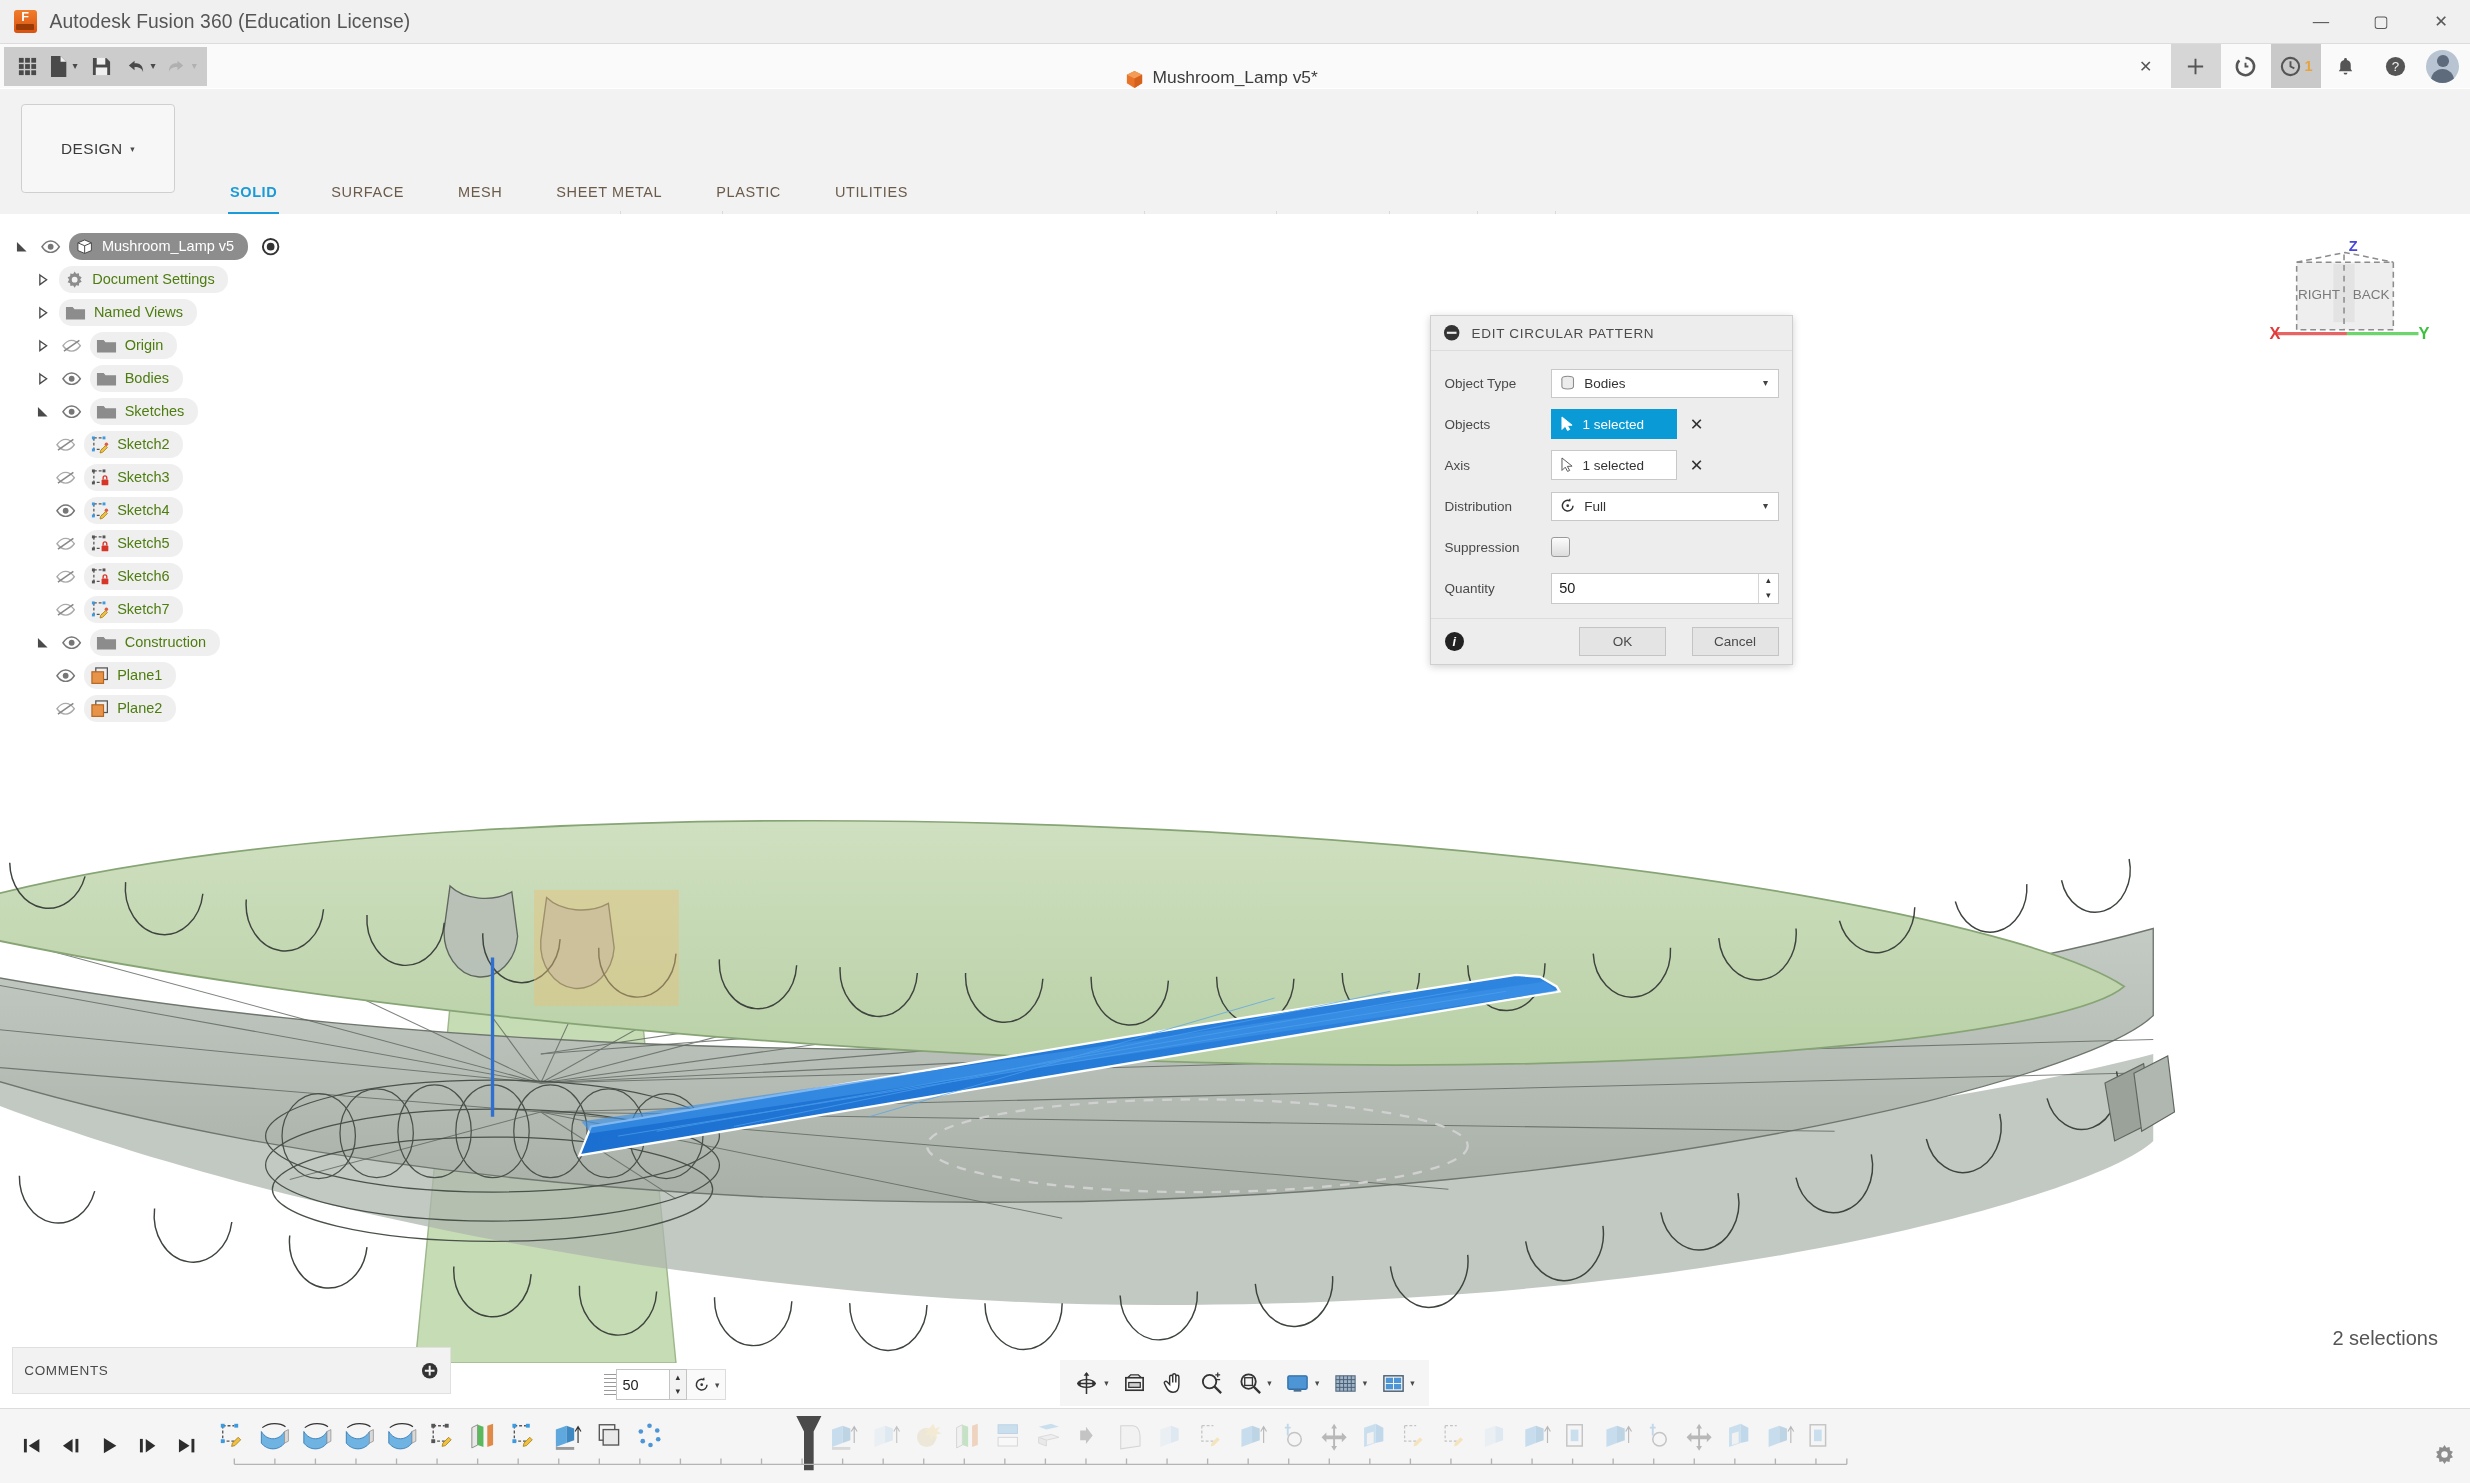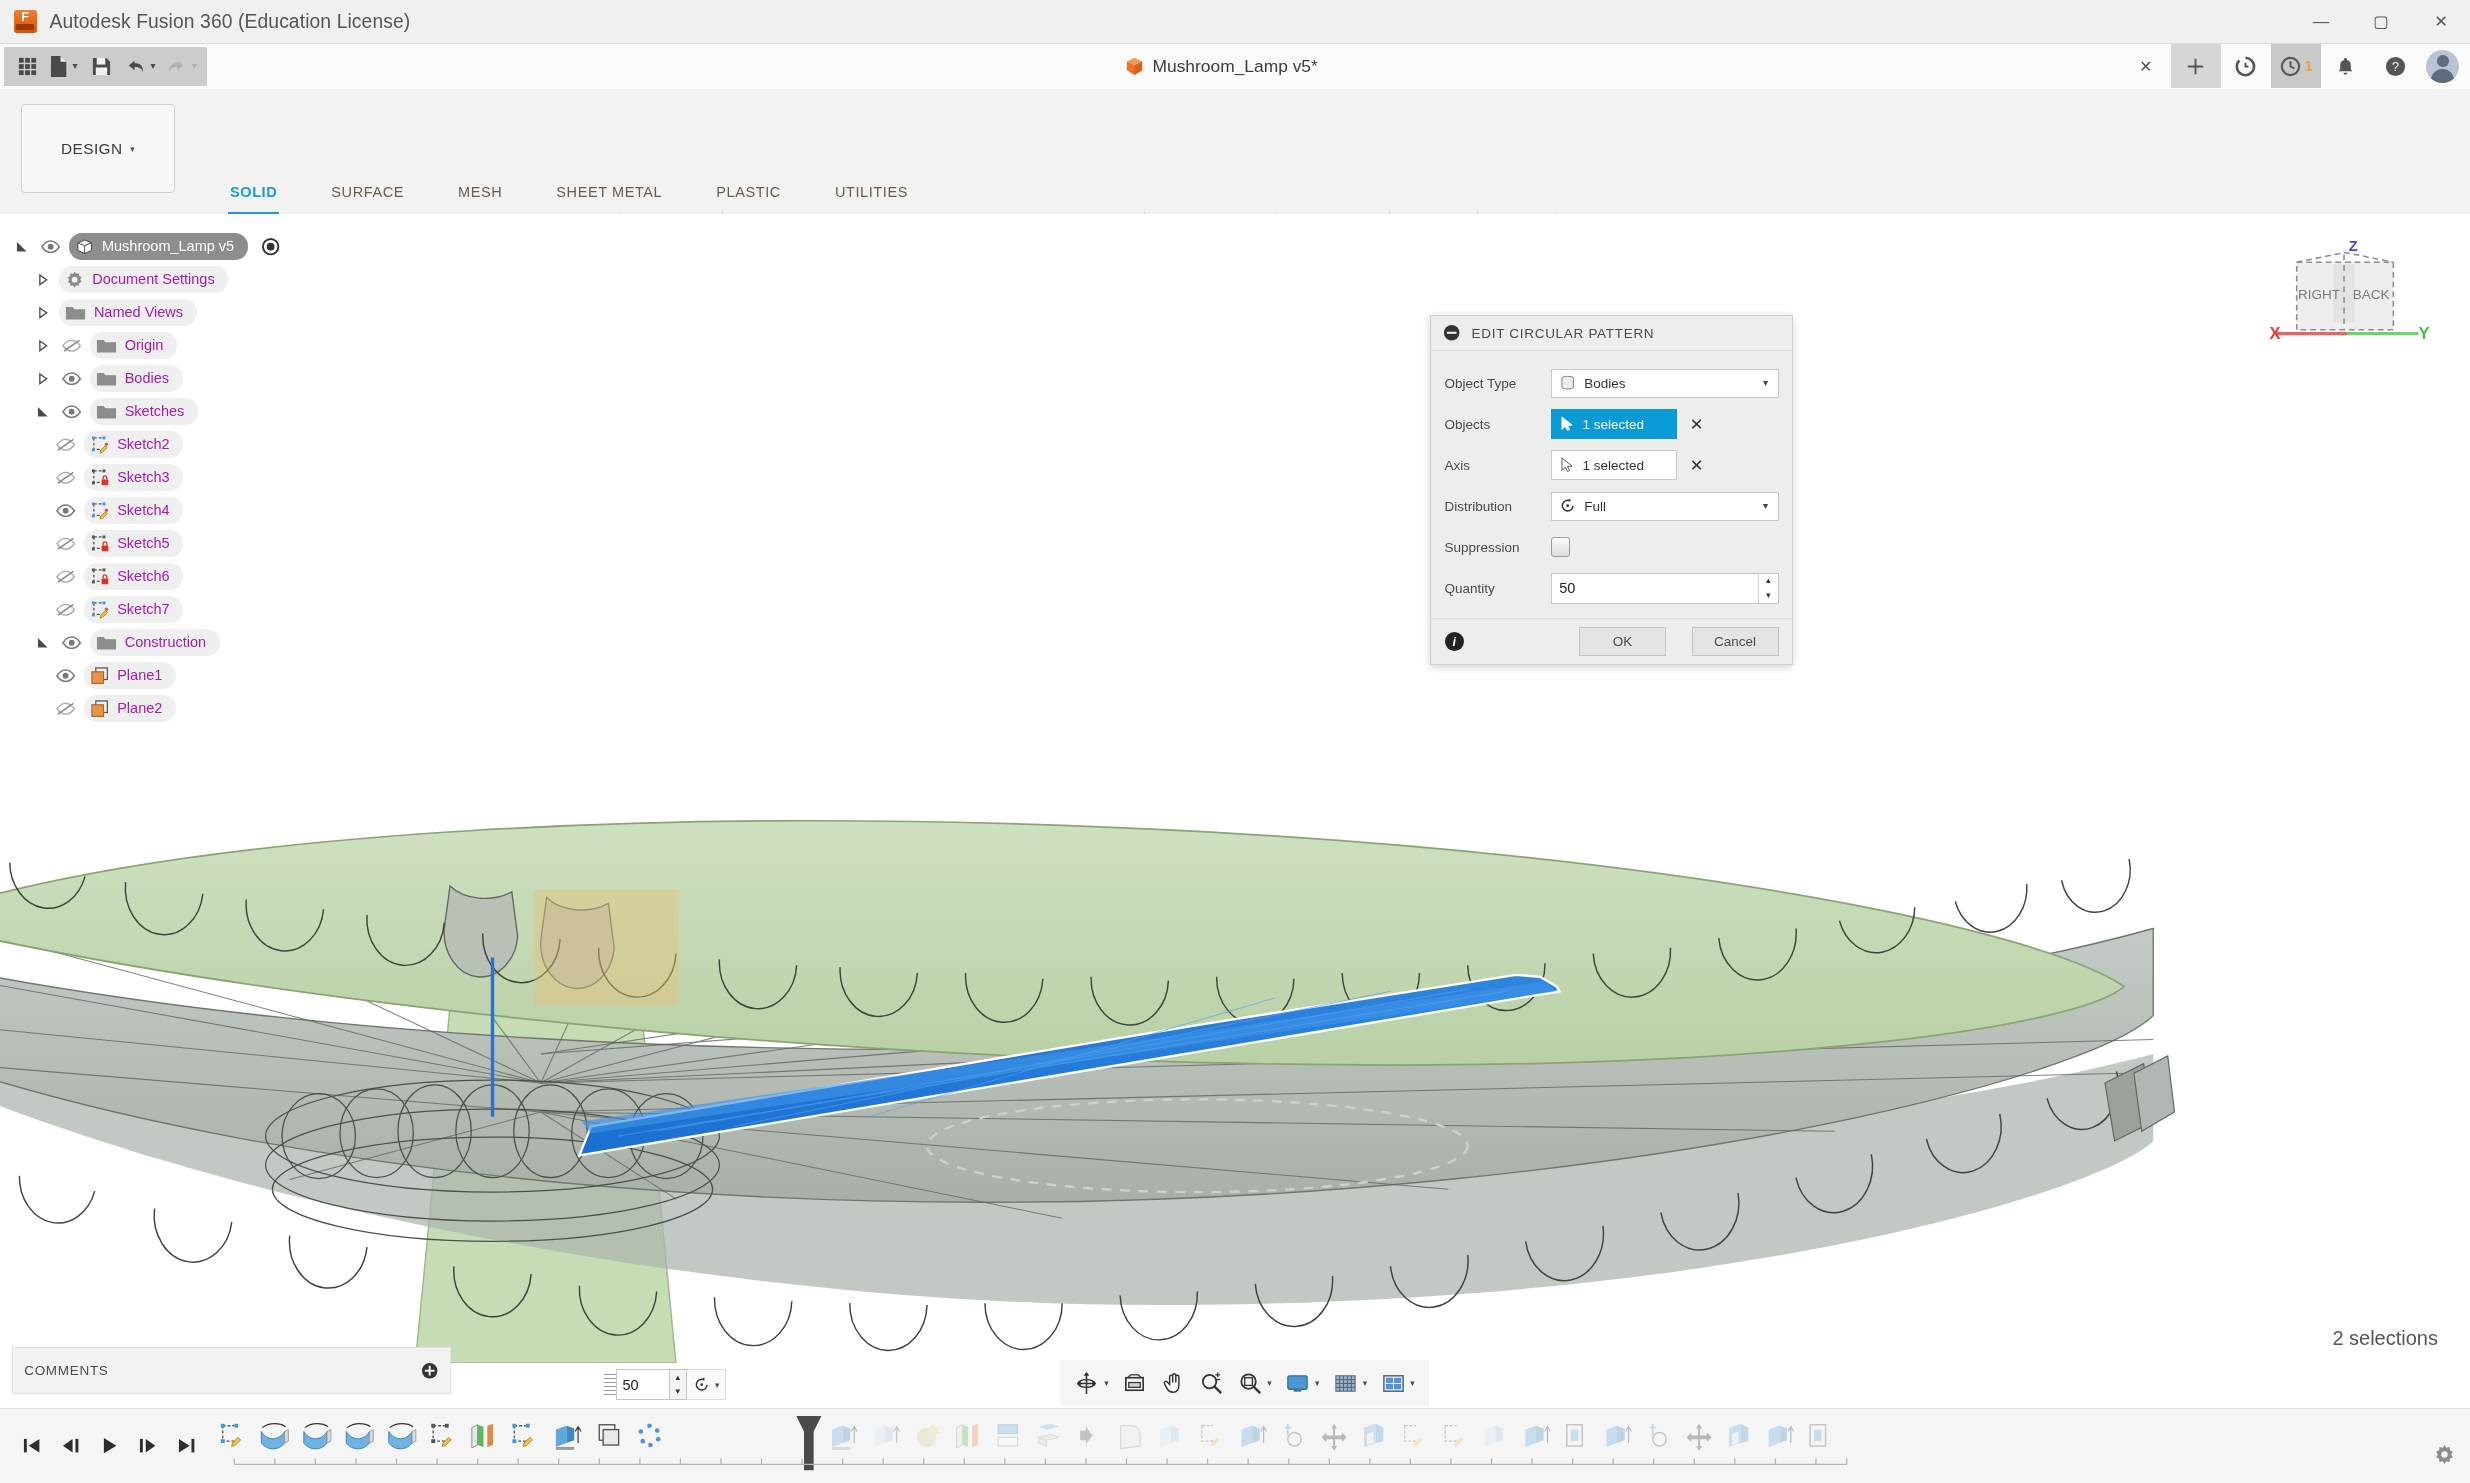--- a/index.html
+++ b/index.html
@@ -48,21 +48,21 @@
   .qa-btn {
     height: 35px; min-width: 35px; display:flex; align-items:center; justify-content:center;
     color:#4a4a4a; padding: 0 2.9px;
   }
   .qa-btn.dim { color:#b0b0b0; }
   .caret { font-size: 8.7px; margin-left: 1.9px; color:#4a4a4a; }
   .caret.dim { color:#b0b0b0; }
 
   .doc-tab {
     position:absolute; left: 1110px; top: 44px; height: 44px; width: 319px;
-    display:flex; align-items:center; gap:9.7px; padding-left: 13.5px;
+    display:flex; align-items:flex-end; gap:9.7px; padding-left: 13.5px;
     background: #fafafa;
   }
   .doc-tab .cube { width: 19.3px; height: 19.3px; }
   .doc-tab .name { font-size: 17.4px; color:#3c3c3c; }
 
   .qa-right {
     position:absolute; right: 0; top: 44px; height: 44px; display:flex; align-items:center;
   }
   .qr-btn {
     width: 50px; height: 44px; display:flex; align-items:center; justify-content:center;
@@ -125,21 +125,21 @@
   .node {
     display:flex; align-items:center; height:33px; gap:5.8px; position:relative;
   }
   .node .chip {
     display:flex; align-items:center; gap:7.7px; padding: 1.9px 13.5px 1.9px 5.8px;
     background: rgba(238,238,238,.92); border-radius:13px; height:27px;
   }
   .node .chip.root { background:#8d8d8d; color:#fff; }
   .arrow { width:21px; display:flex; justify-content:center; color:#5a5a5a; font-size:12.6px; }
   .eye { width:25px; display:flex; justify-content:center; }
-  .nlabel { font-size:14.5px; color:#a21caf; white-space:nowrap; }
+  .nlabel { font-size:14.5px; color:#4d7c0f; white-space:nowrap; }
   .node .chip.root .nlabel { color:#ffffff; }
   .indent1 { margin-left: 21px; }
   .indent2 { margin-left: 42px; }
 
   
   .canvas {
     position:absolute; left:0; top:214px; width:2471px; height:1149px;
     background:#ffffff; overflow:hidden;
   }
   .viewcube { position:absolute; right:39px; top:19.3px; width:174px; height:126px; }

